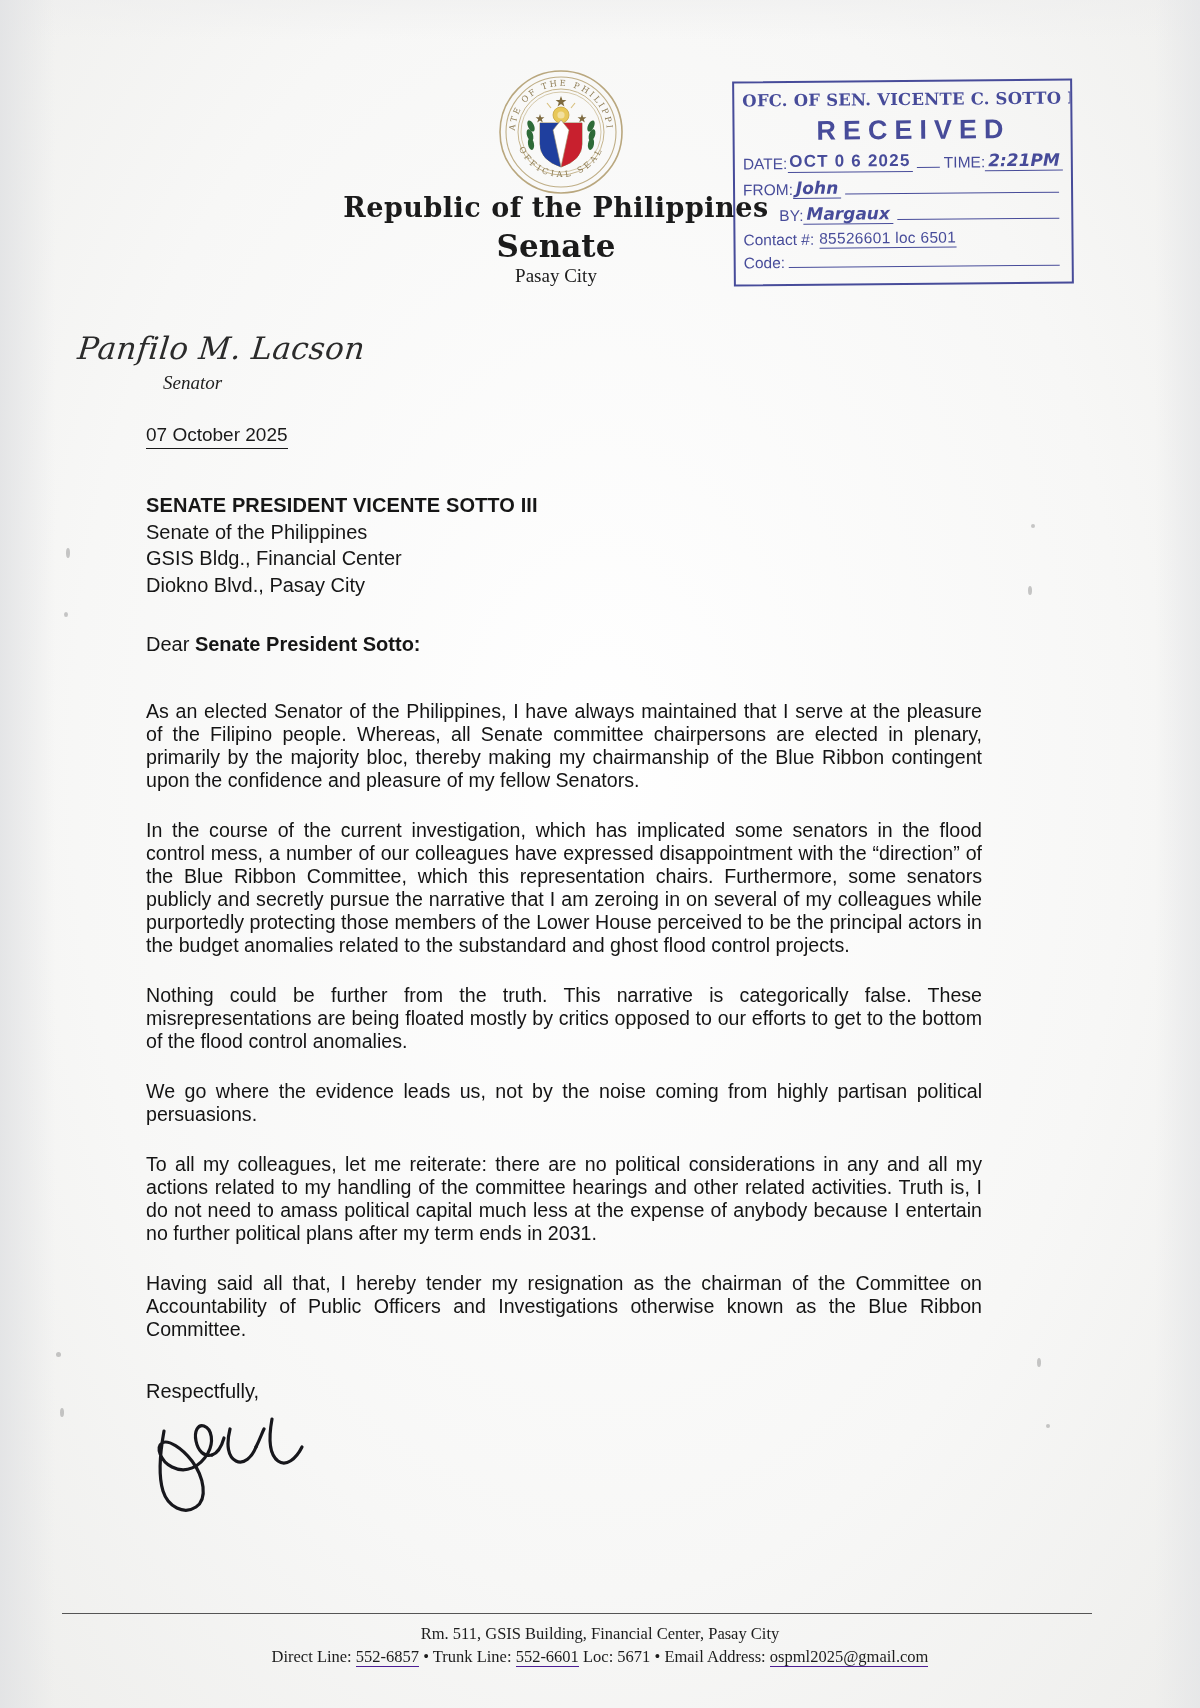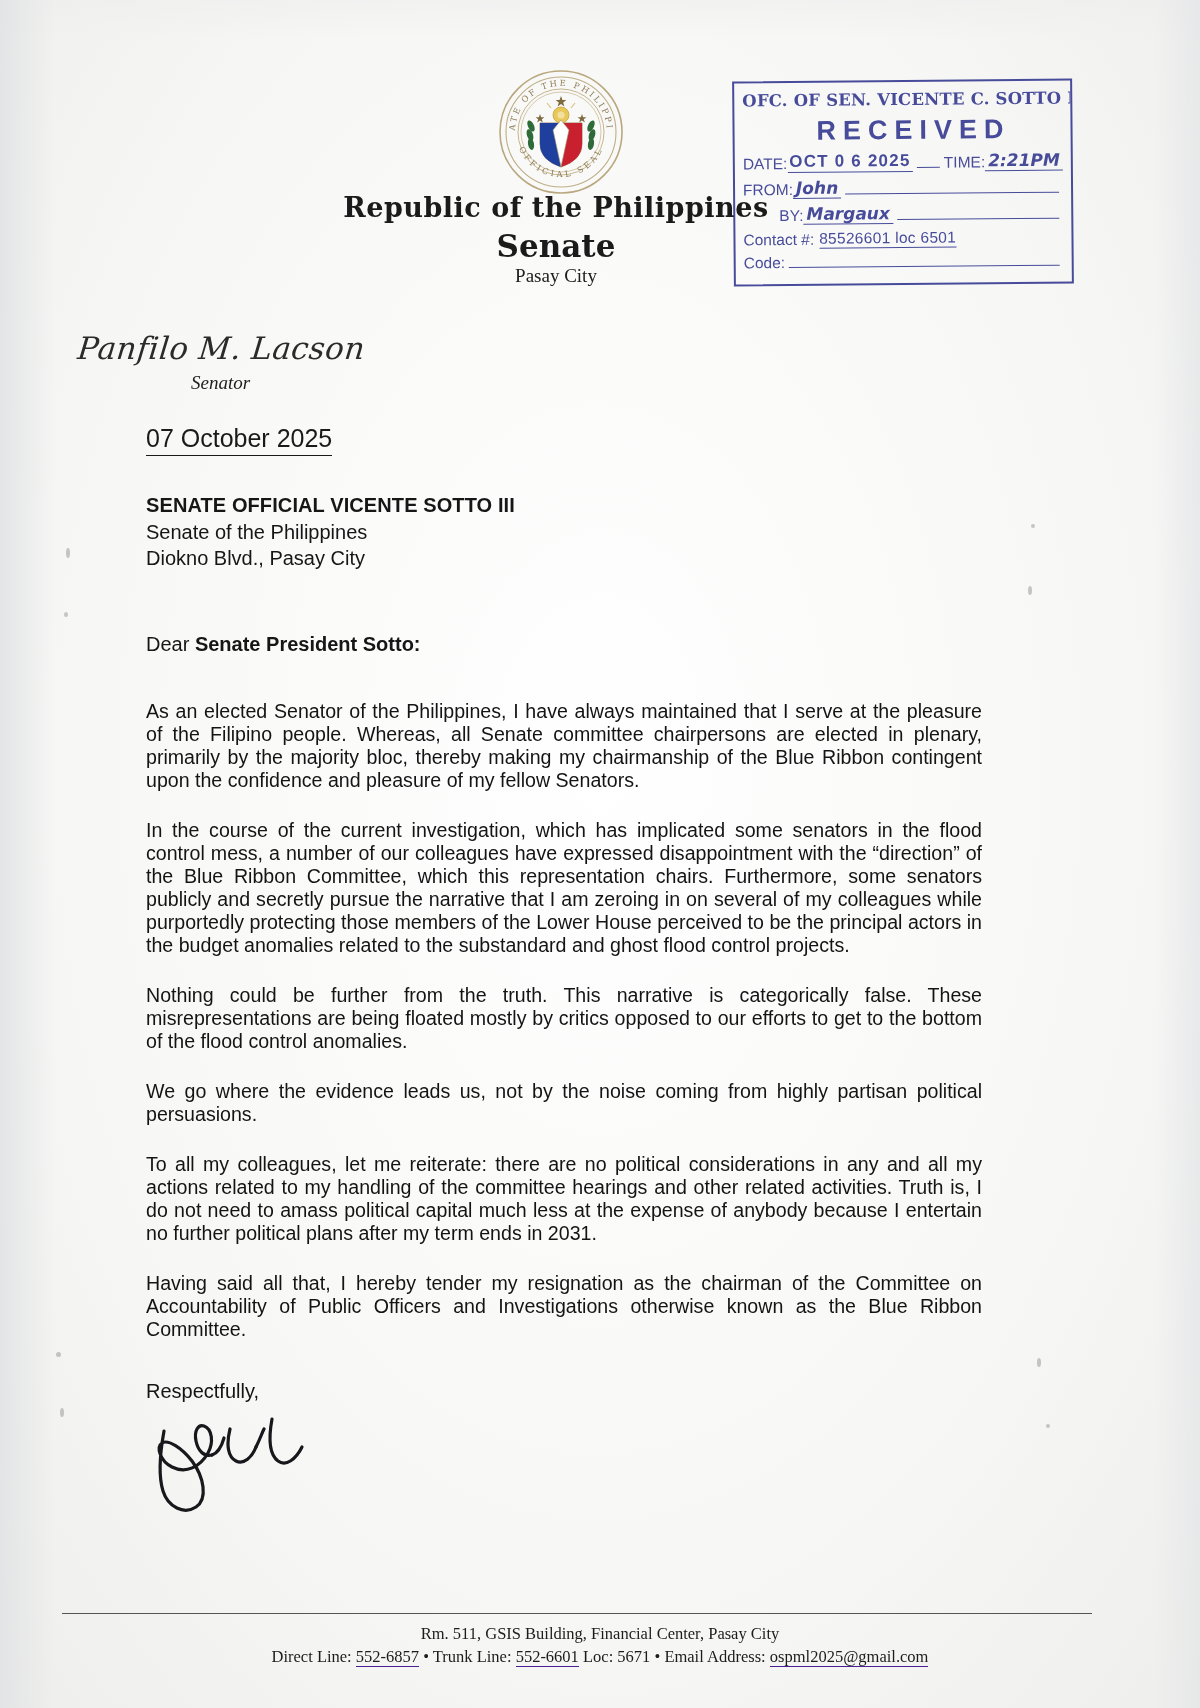--- a/index.html
+++ b/index.html
@@ -158,29 +158,28 @@
     transform: skewX(-6deg);
   }
   .sender-title {
     position: absolute;
     left: 163px;
     top: 372px;
     font-family: "Liberation Serif", serif;
     font-style: italic;
     font-size: 19px;
     color: #1e1e1e;
-    margin-left: 28px;
   }
 
   
   .date {
     position: absolute;
     left: 146px;
     top: 424px;
-    font-size: 25px;
+    font-size: 19px;
     color: #1a1a1a;
     border-bottom: 1.6px solid #1a1a1a;
     padding-bottom: 2px;
     text-align: center;
   }
   .addressee {
     position: absolute;
     left: 146px;
     top: 492px;
     font-size: 20px;
@@ -350,22 +349,23 @@
       </div>
     </div>
   </div>
 
   <div class="sender-name">Panfilo M. Lacson</div>
   <div class="sender-title">Senator</div>
 
   <div class="date">07 October 2025</div>
 
   <div class="addressee">
-    <div class="bold">SENATE OFFICIAL VICENTE SOTTO III</div>
+    <div class="bold">SENATE PRESIDENT VICENTE SOTTO III</div>
     <div>Senate of the Philippines</div>
+    <div>GSIS Bldg., Financial Center</div>
     <div>Diokno Blvd., Pasay City</div>
   </div>
 
   <div class="salutation">
     <span>Dear </span><b>Senate President Sotto:</b>
   </div>
 
   <div class="body">
     <p>As an elected Senator of the Philippines, I have always maintained that I serve at the pleasure of the Filipino people. Whereas, all Senate committee chairpersons are elected in plenary, primarily by the majority bloc, thereby making my chairmanship of the Blue Ribbon contingent upon the confidence and pleasure of my fellow Senators.</p>
     <p>In the course of the current investigation, which has implicated some senators in the flood control mess, a number of our colleagues have expressed disappointment with the “direction” of the Blue Ribbon Committee, which this representation chairs. Furthermore, some senators publicly and secretly pursue the narrative that I am zeroing in on several of my colleagues while purportedly protecting those members of the Lower House perceived to be the principal actors in the budget anomalies related to the substandard and ghost flood control projects.</p>

